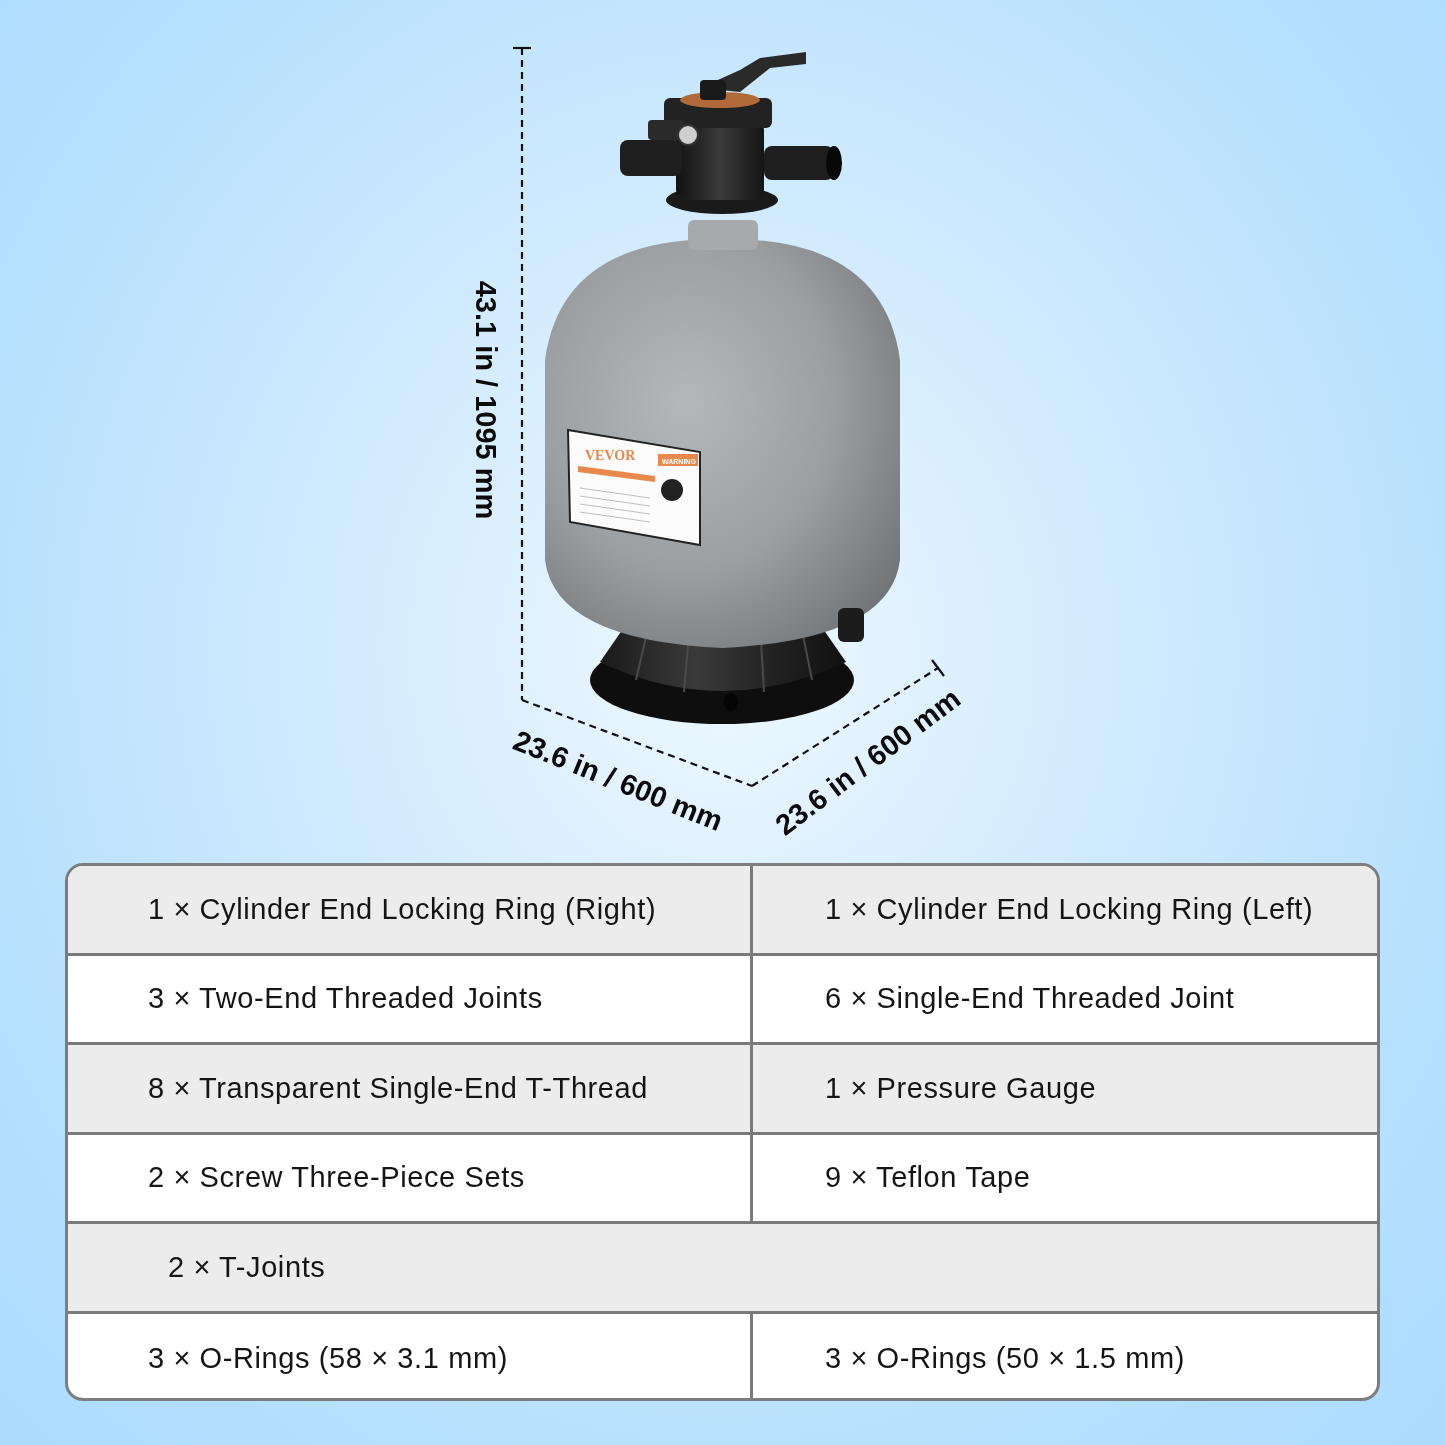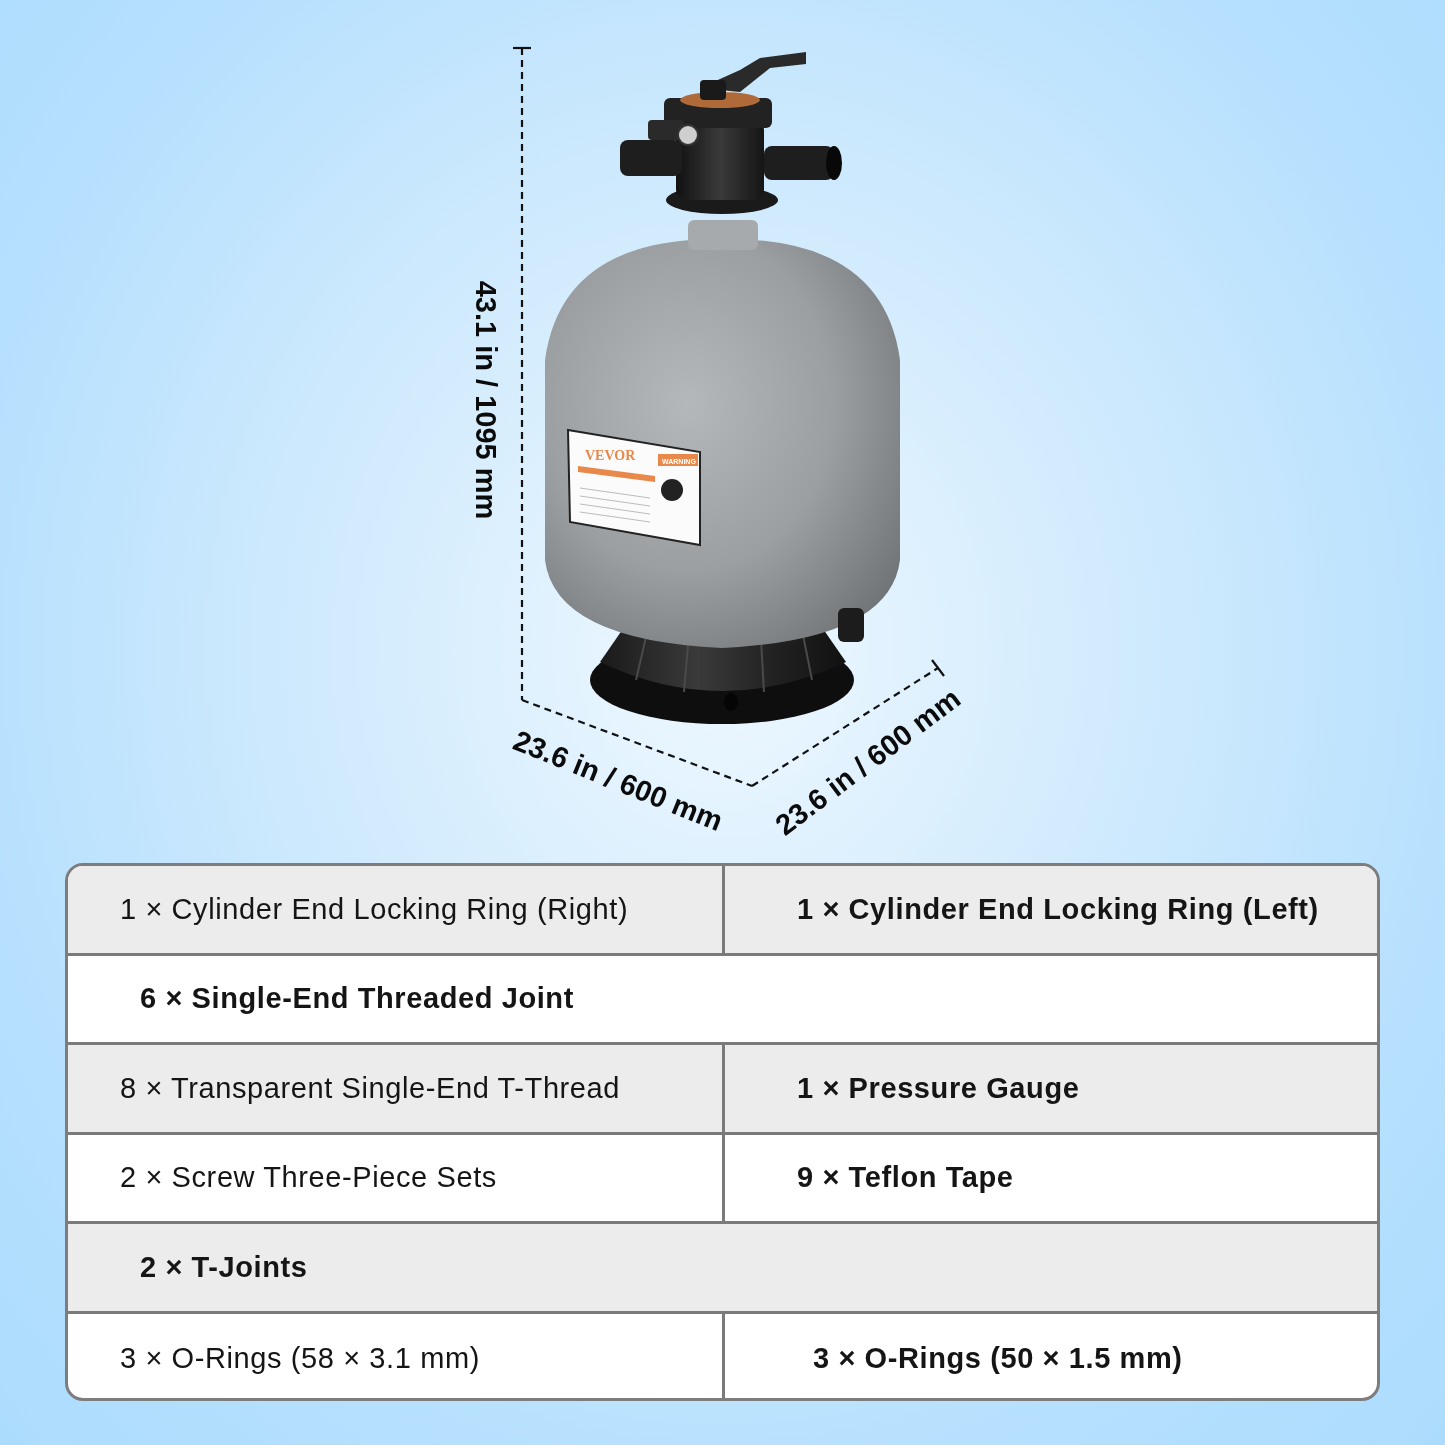--- a/index.html
+++ b/index.html
@@ -15,29 +15,29 @@
   }
   .dim-height { left: 485px; top: 400px; transform: translate(-50%, -50%) rotate(90deg); }
   .dim-left { left: 618px; top: 781px; transform: translate(-50%, -50%) rotate(22deg); }
   .dim-right { left: 868px; top: 762px; transform: translate(-50%, -50%) rotate(-37deg); }
 
   .parts-table {
     position: absolute; left: 65px; top: 863px; width: 1315px; height: 538px;
     border: 3px solid #7d7d7d; border-radius: 18px; overflow: hidden; background: #fff;
     box-sizing: border-box;
   }
-  .row { display: flex; height: 89.5px; border-bottom: 3px solid #7a7a7a; box-sizing: border-box; }
-  .row:last-child { border-bottom: none; gap: 16px; }
+  .row { display: flex; height: 89.5px; border-bottom: 3px solid #7a7a7a; box-sizing: border-box; padding-left: 28px; }
+  .row:last-child { border-bottom: none; }
   .row.shaded { background: #ececec; }
   .cell {
     flex: 0 0 auto; display: flex; align-items: center; box-sizing: border-box;
     font-size: 29px; color: #151515; letter-spacing: 0.6px; white-space: nowrap;
   }
   .cell.left { width: 657px; padding-left: 52px; border-right: 3px solid #7a7a7a; }
-  .cell.right { flex: 1; padding-left: 72px; font-weight: bold; }
+  .cell.right { flex: 1; padding-left: 72px; }
 </style>
 </head>
 <body>
 
 <div class="product">
   <svg width="1445" height="860" viewBox="0 0 1445 860">
     <defs>
       <radialGradient id="tankGrad" cx="40%" cy="40%" r="75%">
         <stop offset="0%" stop-color="#b5b8ba"></stop>
         <stop offset="55%" stop-color="#9c9fa1"></stop>
@@ -112,20 +112,21 @@
   <div class="dim-text dim-left">23.6 in / 600 mm</div>
   <div class="dim-text dim-right">23.6 in / 600 mm</div>
 </div>
 
 <div class="parts-table">
   <div class="row shaded">
     <div class="cell left">1 × Cylinder End Locking Ring (Right)</div>
     <div class="cell right">1 × Cylinder End Locking Ring (Left)</div>
   </div>
   <div class="row">
+    <div class="cell left">3 × Two-End Threaded Joints</div>
     <div class="cell right">6 × Single-End Threaded Joint</div>
   </div>
   <div class="row shaded">
     <div class="cell left">8 × Transparent Single-End T-Thread</div>
     <div class="cell right">1 × Pressure Gauge</div>
   </div>
   <div class="row">
     <div class="cell left">2 × Screw Three-Piece Sets</div>
     <div class="cell right">9 × Teflon Tape</div>
   </div>

